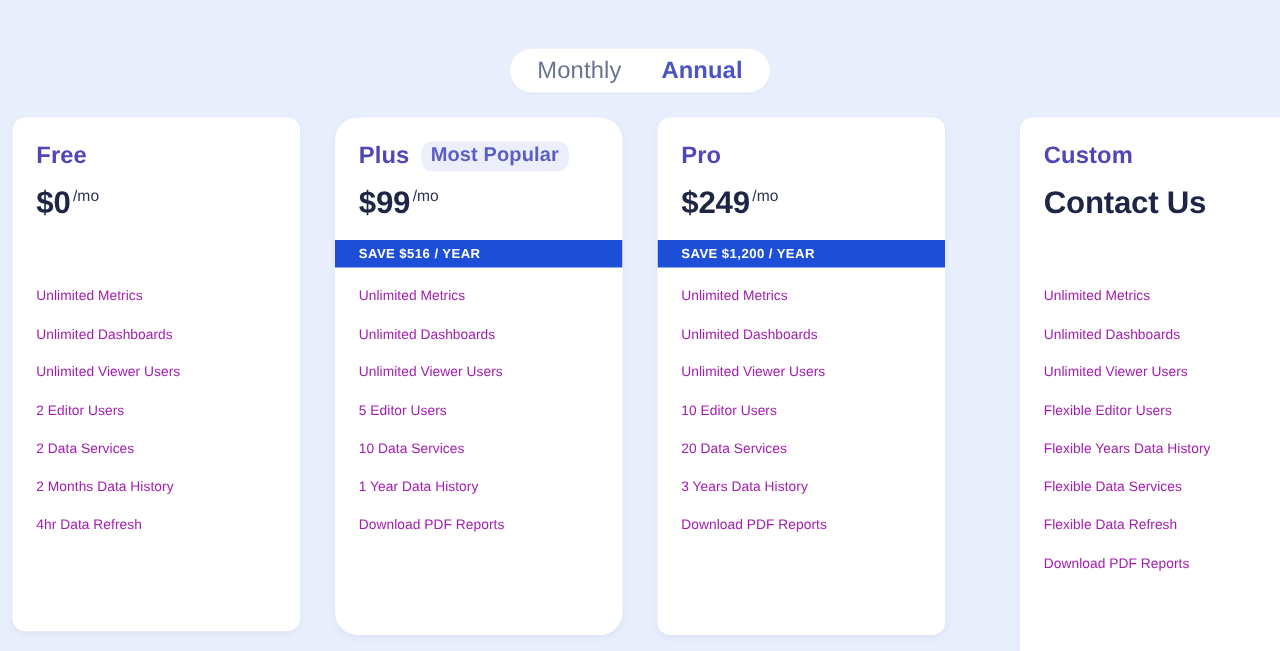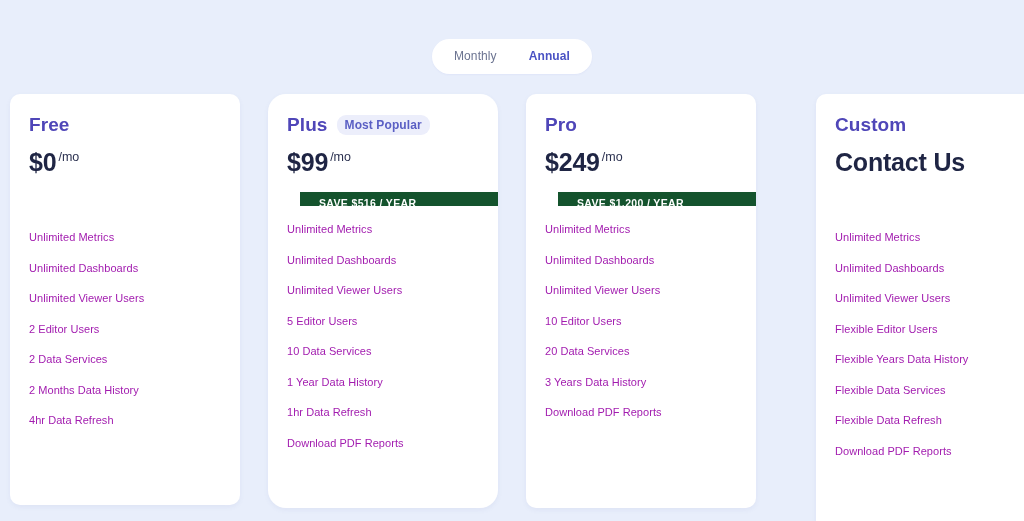--- a/index.html
+++ b/index.html
@@ -18,21 +18,21 @@
   }
   .toggle-pill{
     display:flex;align-items:center;
     background:#ffffff;
     border-radius:20px;
     height:35px;
     padding:0 6px;
     box-shadow:0 1px 2px rgba(70,80,200,0.05);
   }
   .toggle-opt{
-    font-size:12px;
+    font-size:19px;
     padding:0 16px;
     line-height:35px;
     white-space:nowrap;
     cursor:pointer;
     letter-spacing:0.1px;
   }
   .toggle-opt.inactive{color:#6b7390;font-weight:400;}
   .toggle-opt.active{color:#4a52c4;font-weight:bold;}
 
   
@@ -59,21 +59,21 @@
     display:flex;align-items:center;gap:9px;
     height:22px;
   }
   .plan-name{
     font-size:19px;font-weight:bold;color:#4f46b8;
     letter-spacing:0.1px;
   }
   .badge{
     background:#eceefb;
     color:#5a5fc4;
-    font-size:12px;
+    font-size:16px;
     font-weight:bold;
     border-radius:9px;
     padding:3px 8px 3.5px 8px;
     white-space:nowrap;
     letter-spacing:0.1px;
   }
 
   .price-row{
     margin-top:12px;
     display:flex;align-items:baseline;
@@ -86,29 +86,28 @@
   .price-amount.contact{font-size:25px;}
   .price-suffix{
     font-size:12.5px;color:#2b3150;font-weight:400;
     margin-left:2px;
     align-self:flex-start;
     margin-top:2px;
   }
 
   .save-banner{
     margin-top:14px;
-    background:#14532d;
+    background:#1d4ed8;
     color:#ffffff;
     font-size:10.5px;
     font-weight:bold;
     letter-spacing:0.35px;
-    height:14px;
+    height:22px;
     line-height:22px;
     padding-left:19px;
-    margin-left:32px;
   }
   .save-spacer{height:22px;margin-top:14px;}
 
   .features{
     list-style:none;
     margin:0;
     padding:18px 19px 0 19px;
   }
   .features li{
     font-size:11px;
@@ -166,21 +165,20 @@
       </div>
     </div>
     <div class="save-banner">SAVE $516 / YEAR</div>
     <ul class="features">
       <li>Unlimited Metrics</li>
       <li>Unlimited Dashboards</li>
       <li>Unlimited Viewer Users</li>
       <li>5 Editor Users</li>
       <li>10 Data Services</li>
       <li>1 Year Data History</li>
-      <li>1hr Data Refresh</li>
       <li>Download PDF Reports</li>
     </ul>
   </div>
 
   <div class="card card-2">
     <div class="card-head">
       <div class="plan-title-row">
         <span class="plan-name">Pro</span>
 
       </div>

